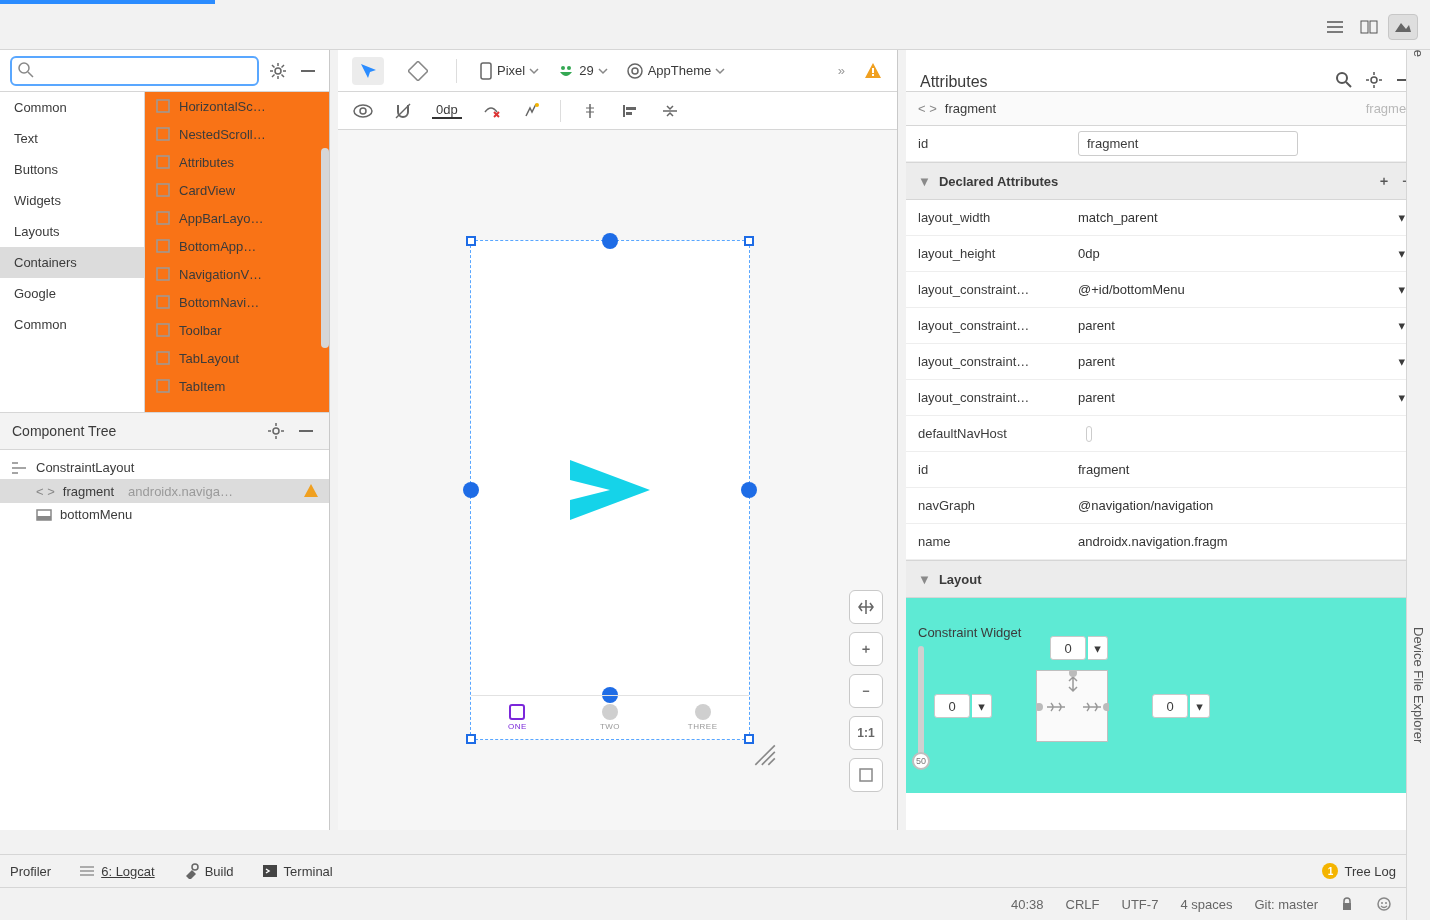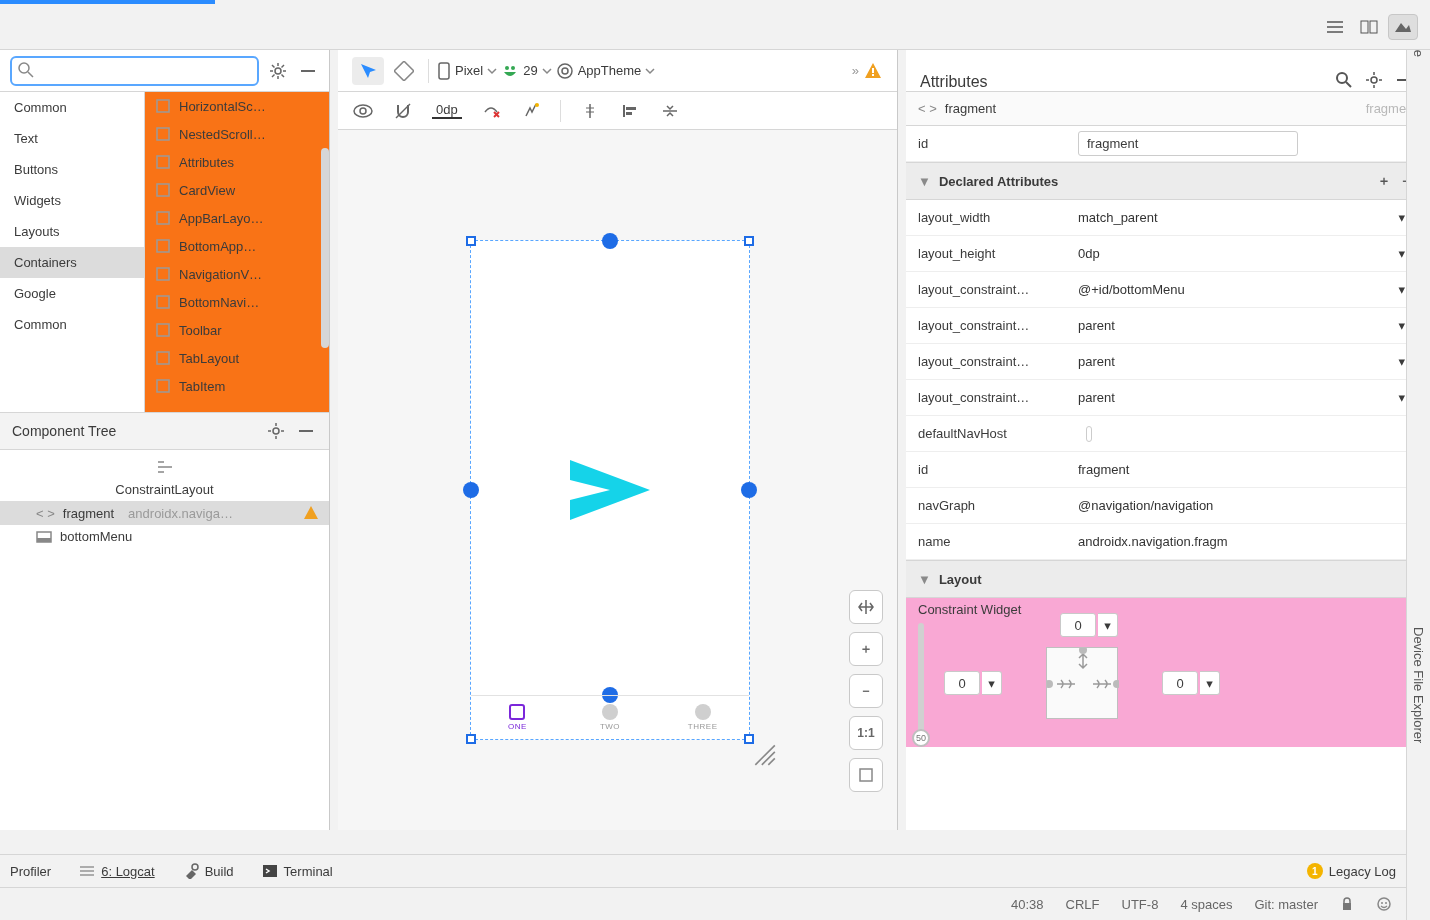--- a/index.html
+++ b/index.html
@@ -57,21 +57,21 @@
 
   
   .ctree-hdr{height:38px;border-top:1px solid var(--border2);border-bottom:1px solid var(--border2);display:flex;align-items:center;padding:0 12px;background:#f3f3f3;gap:8px}
   .ctree-hdr .title{flex:1;font-size:14px}
   .ctree{flex:1;background:#fff;padding:6px 0}
   .tnode{display:flex;align-items:center;gap:8px;padding:4px 10px}
   .tnode.sel{background:#dcdcdc}
   .tnode .warn{margin-left:auto}
 
   
-  .mid .dtoolbar{height:42px;display:flex;align-items:center;gap:4px;padding:0 14px;border-bottom:1px solid var(--border2);background:#fff}
+  .mid .dtoolbar{height:42px;display:flex;align-items:center;gap:18px;padding:0 14px;border-bottom:1px solid var(--border2);background:#fff}
   .dtoolbar .sep{width:1px;height:24px;background:#ddd;margin:0 4px}
   .dtoolbar .tbtn{display:flex;align-items:center;gap:6px;padding:4px 6px;border-radius:4px}
   .dtoolbar .tbtn:hover,.dtoolbar .tbtn.on{background:#ececec}
   .dtoolbar .drop{display:flex;align-items:center;gap:4px}
   .dtoolbar .alert{margin-left:auto}
 
   .mid .dtoolbar2{height:38px;display:flex;align-items:center;gap:18px;padding:0 14px;border-bottom:1px solid var(--border2);background:#fff}
   .mid .dtoolbar2 .def{border-bottom:2px solid #333;padding:0 4px}
 
   .mid .canvas{flex:1;position:relative;background:#f6f6f6}
@@ -107,25 +107,25 @@
   .right .rpath{height:34px;display:flex;align-items:center;padding:0 12px;border-bottom:1px solid var(--border2);background:#fafafa}
   .right .rpath .hint{margin-left:auto;color:#b8b8b8}
   .right .rowf{display:flex;align-items:center;height:36px;padding:0 12px;border-bottom:1px solid #eee;background:#fff}
   .right .rowf .rlabel{width:160px;white-space:nowrap;overflow:hidden;text-overflow:ellipsis}
   .right .rowf .rval{flex:1;color:#333}
   .right .rowf .rvalbox{border:1px solid #ccc;padding:4px 8px;background:#fff;border-radius:3px;width:220px}
   .right .rowf .raux{display:flex;align-items:center;gap:6px;color:#999;margin-left:8px}
   .right .sechdr{display:flex;align-items:center;height:38px;background:#ececec;border-top:1px solid var(--border2);border-bottom:1px solid var(--border2);padding:0 12px;font-weight:700}
   .right .sechdr .disc{margin-right:8px;color:#8a8a8a}
   .right .sechdr .spacer{flex:1}
-  .right .cw{padding:4px 12px;background:#f9a8d4}
+  .right .cw{padding:27px 12px;background:#5eead4}
 
   
   .cwgrid{display:flex;align-items:center;gap:10px;margin-top:6px}
-  .cwslider{width:6px;height:120px;background:#d0d0d0;border-radius:3px;position:relative;margin-right:10px}
+  .cwslider{width:6px;height:120px;background:#d0d0d0;border-radius:3px;position:relative;}
   .cwslider .knob{position:absolute;left:-6px;bottom:-4px;width:18px;height:18px;border-radius:50%;background:#fff;border:2px solid #bfbfbf;display:flex;align-items:center;justify-content:center;font-size:9px;color:#777}
   .cwbox{width:140px;height:120px;position:relative}
   .cwbox .center{position:absolute;left:34px;top:24px;width:72px;height:72px;border:1px solid #bfbfbf;background:#fafafa}
   .cwnum{display:flex;align-items:center;gap:2px}
   .cwnum .nval{width:36px;height:24px;border:1px solid #c9c9c9;background:#fff;border-radius:3px;display:flex;align-items:center;justify-content:center}
   .cwnum .ndrop{width:20px;height:24px;border:1px solid #c9c9c9;border-left:none;background:#fff;border-radius:0 3px 3px 0;display:flex;align-items:center;justify-content:center}
 
   
   .btoolbar{position:absolute;left:0;right:24px;bottom:32px;height:34px;border-top:1px solid var(--border2);border-bottom:1px solid var(--border2);background:var(--bg);display:flex;align-items:center;padding:0 10px;gap:28px}
   .btoolbar .bitem{display:flex;align-items:center;gap:6px}
@@ -323,21 +323,21 @@
             </g>
           </svg>
         </span>
       <span class="ibtn">
           <svg width="16" height="6">
             <line x1="1" y1="3" x2="15" y2="3" stroke="#666" stroke-width="2"></line>
           </svg>
         </span>
     </div>
     <div class="ctree" id="ctree">
-        <div class="tnode" style="padding-left: 10px; flex-direction: column;">
+        <div class="tnode" style="padding-left: 10px;">
           <svg width="18" height="14">
             <path d="M2 2 h6 M2 7 h14 M2 12 h6" stroke="#888" stroke-width="1.5"></path>
           </svg>
           <span>ConstraintLayout</span>
         </div>
         <div class="tnode sel" style="padding-left: 36px;">
           <span style="color:#888">&lt;&nbsp;&gt;</span>
           <span>fragment</span>
           <span style="color:#9a9a9a;margin-left:6px">androidx.naviga…</span>
           <span class="warn">
@@ -700,28 +700,28 @@
   <span class="bitem">
       <svg width="16" height="14">
         <rect x="1" y="1" width="14" height="12" fill="#444"></rect>
         <path d="M4 5 L7 7 L4 9" fill="none" stroke="#fff" stroke-width="1.5"></path>
       </svg>
       <span>Terminal</span>
     </span>
   <span class="spacer"></span>
   <span class="bitem">
       <span class="badge">1</span>
-      <span>Legacy Log</span>
+      <span>Tree Log</span>
     </span>
 </div>
 
 <div class="status">
   <span class="sitem">40:38</span>
   <span class="sitem">CRLF</span>
-  <span class="sitem">UTF-8</span>
+  <span class="sitem">UTF-7</span>
   <span class="sitem">4 spaces</span>
   <span class="sitem">Git: master</span>
   <span class="sitem">
       <svg width="14" height="14">
         <rect x="3" y="6" width="8" height="7" fill="#777"></rect>
         <path d="M4 6 v-2 a3 3 0 0 1 6 0 v2" fill="none" stroke="#777" stroke-width="1.5"></path>
       </svg>
     </span>
   <span class="sitem">
       <svg width="16" height="16">

